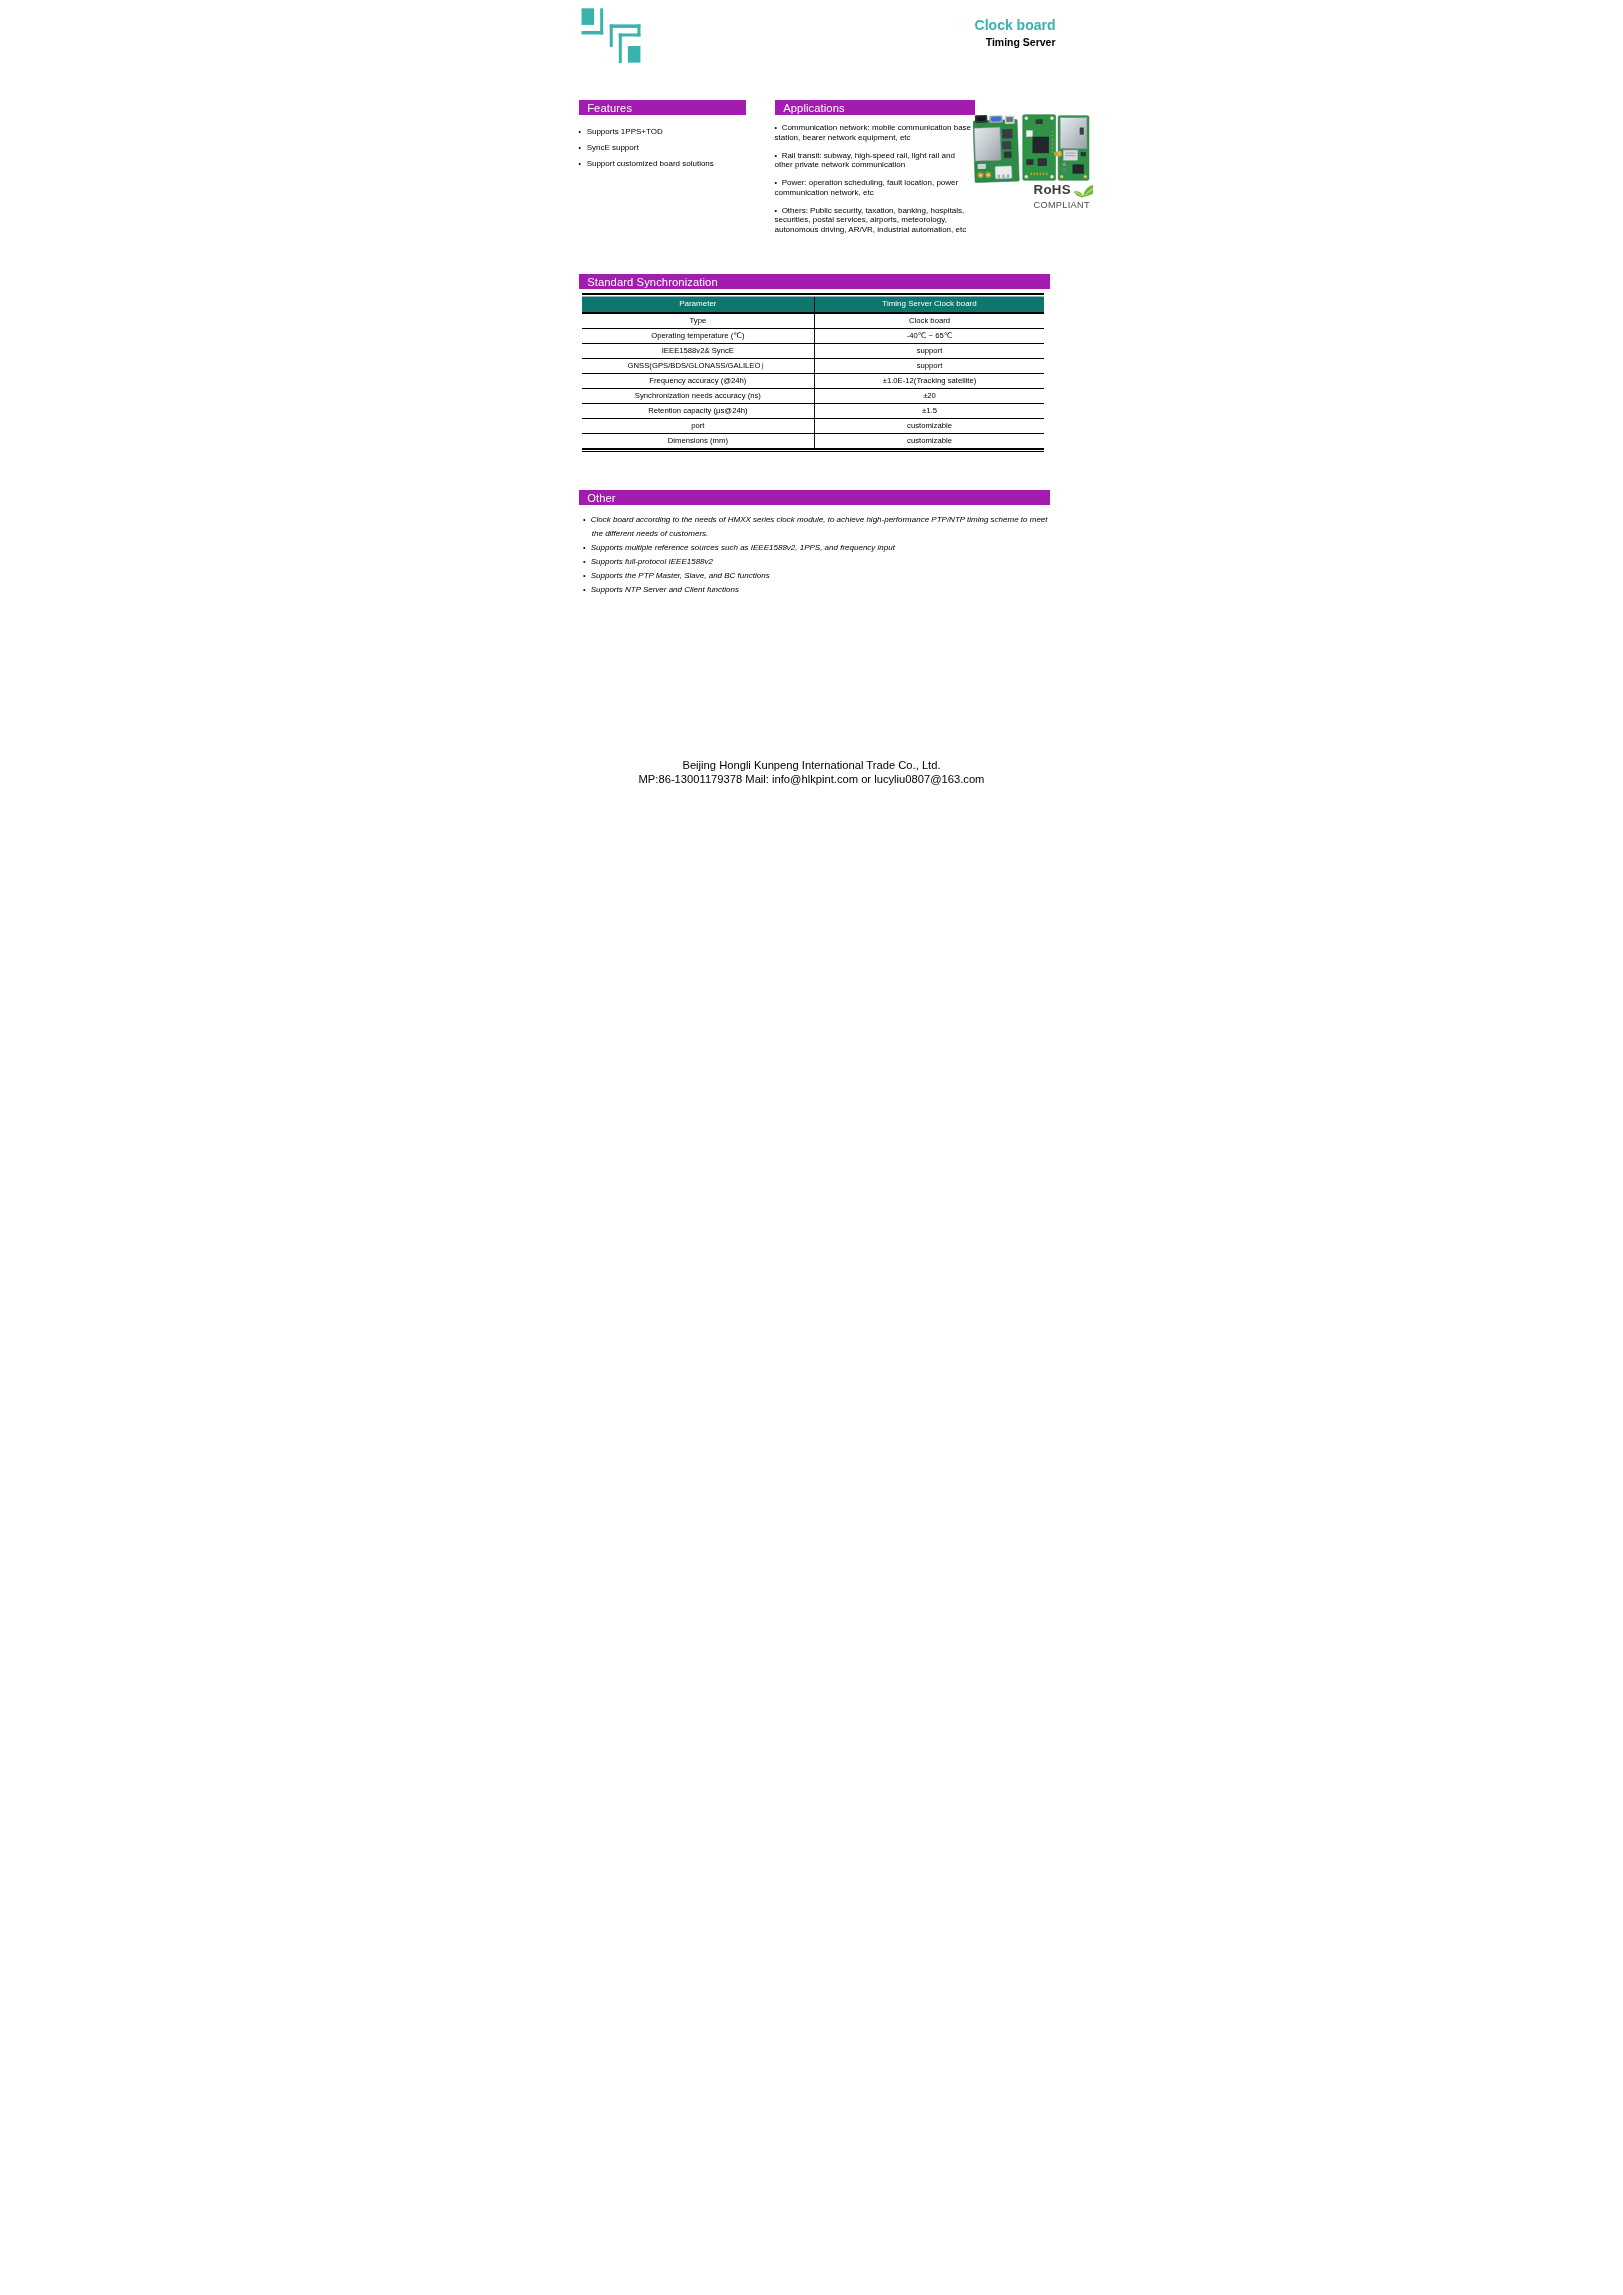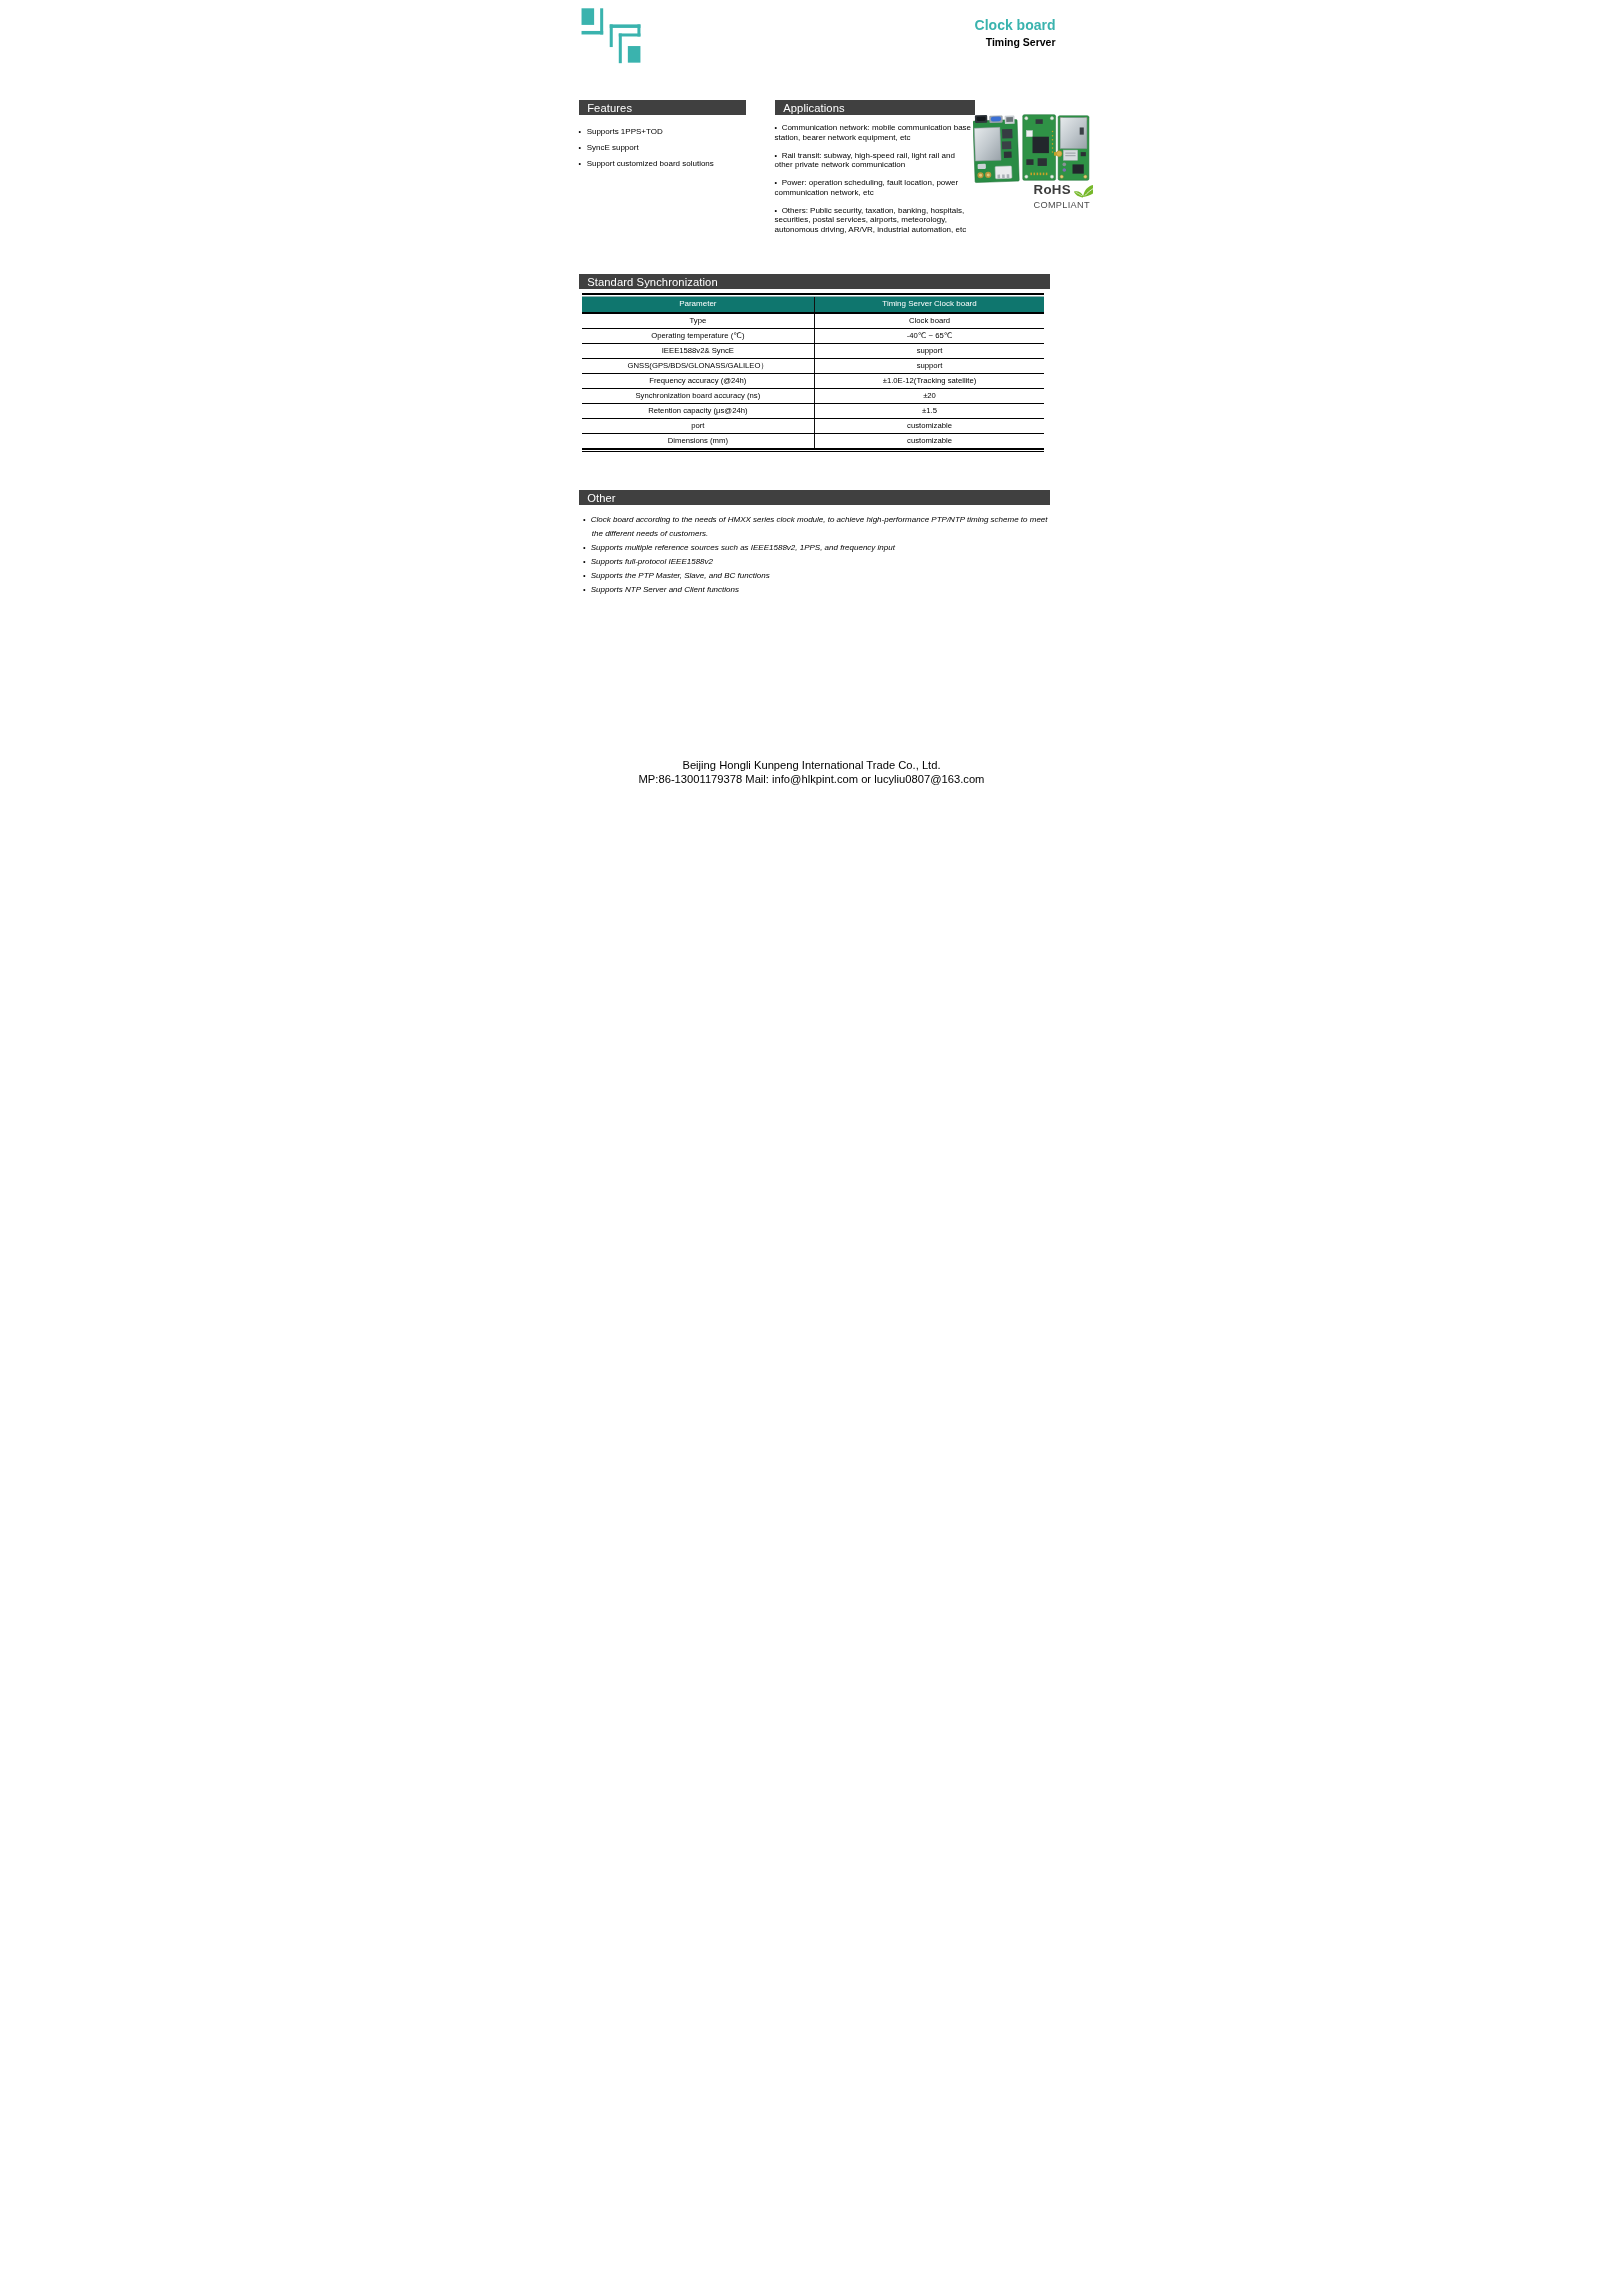--- a/index.html
+++ b/index.html
@@ -13,21 +13,21 @@
     overflow:hidden;
   }
   
   .logo{position:absolute;left:46px;top:5.6px;width:73px;height:65px;}
   .title-block{position:absolute;right:37px;top:18.4px;text-align:right;}
   .product-title{color:#3ab3ae;font-size:14px;font-weight:bold;line-height:15.3px;}
   .product-subtitle{color:#000;font-size:10.5px;font-weight:bold;line-height:12.3px;margin-top:2px;}
 
   
   .section-bar{
-    background:#404040;color:#fff;
+    background:#a21caf;color:#fff;
     height:15.3px;line-height:16px;
     padding-left:8.7px;font-size:11.2px;font-weight:400;
     letter-spacing:0.1px;
   }
 
   
   .features{position:absolute;left:48px;top:100px;width:167px;}
   .features-list{margin-top:13px;}
   .feature-item{font-size:8px;line-height:8.2px;margin-bottom:7.7px;}
   .feature-item::before{content:"•";margin-right:5.6px;font-size:7.2px;}
@@ -238,21 +238,21 @@
       </div>
       <div class="spec-row">
         <div class="c1">GNSS(GPS/BDS/GLONASS/GALILEO）</div>
         <div class="c2">support</div>
       </div>
       <div class="spec-row">
         <div class="c1">Frequency accuracy (@24h)</div>
         <div class="c2">±1.0E-12(Tracking satellite)</div>
       </div>
       <div class="spec-row">
-        <div class="c1">Synchronization board accuracy (ns)</div>
+        <div class="c1">Synchronization needs accuracy (ns)</div>
         <div class="c2">±20</div>
       </div>
       <div class="spec-row">
         <div class="c1">Retention capacity (μs@24h)</div>
         <div class="c2">±1.5</div>
       </div>
       <div class="spec-row">
         <div class="c1">port</div>
         <div class="c2">customizable</div>
       </div>

